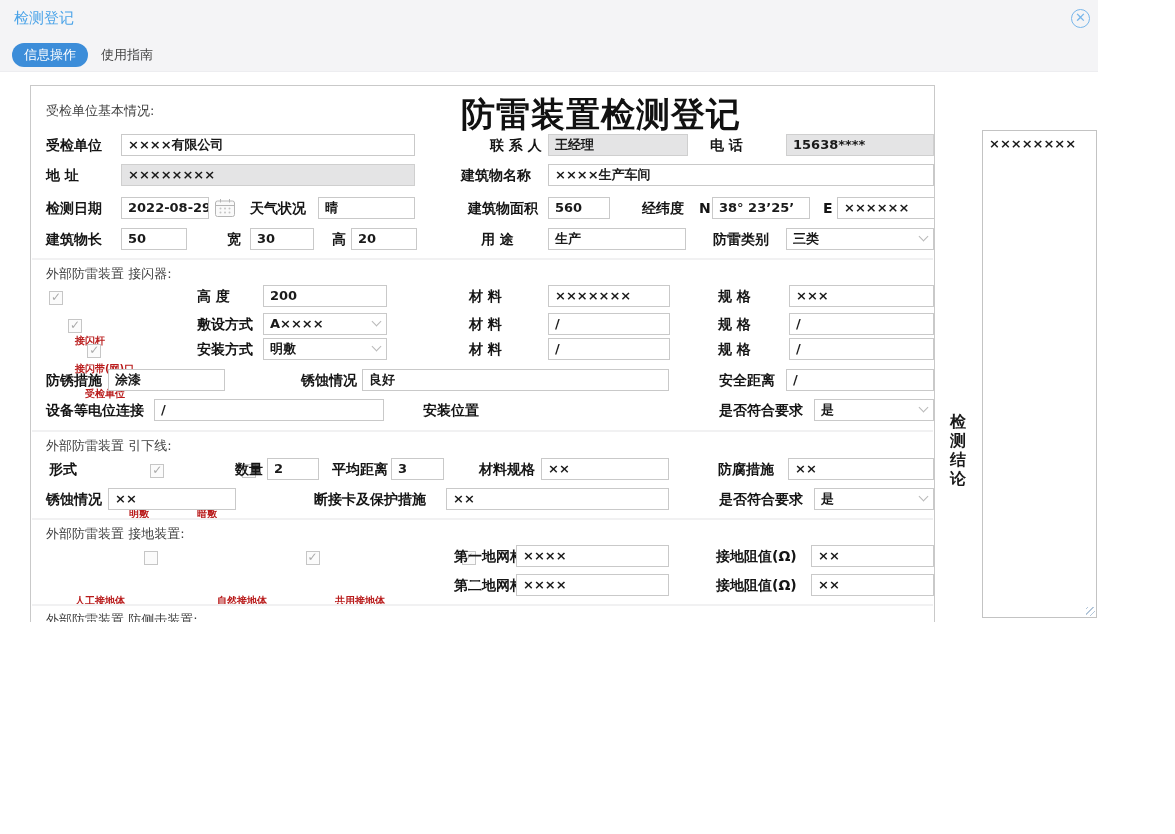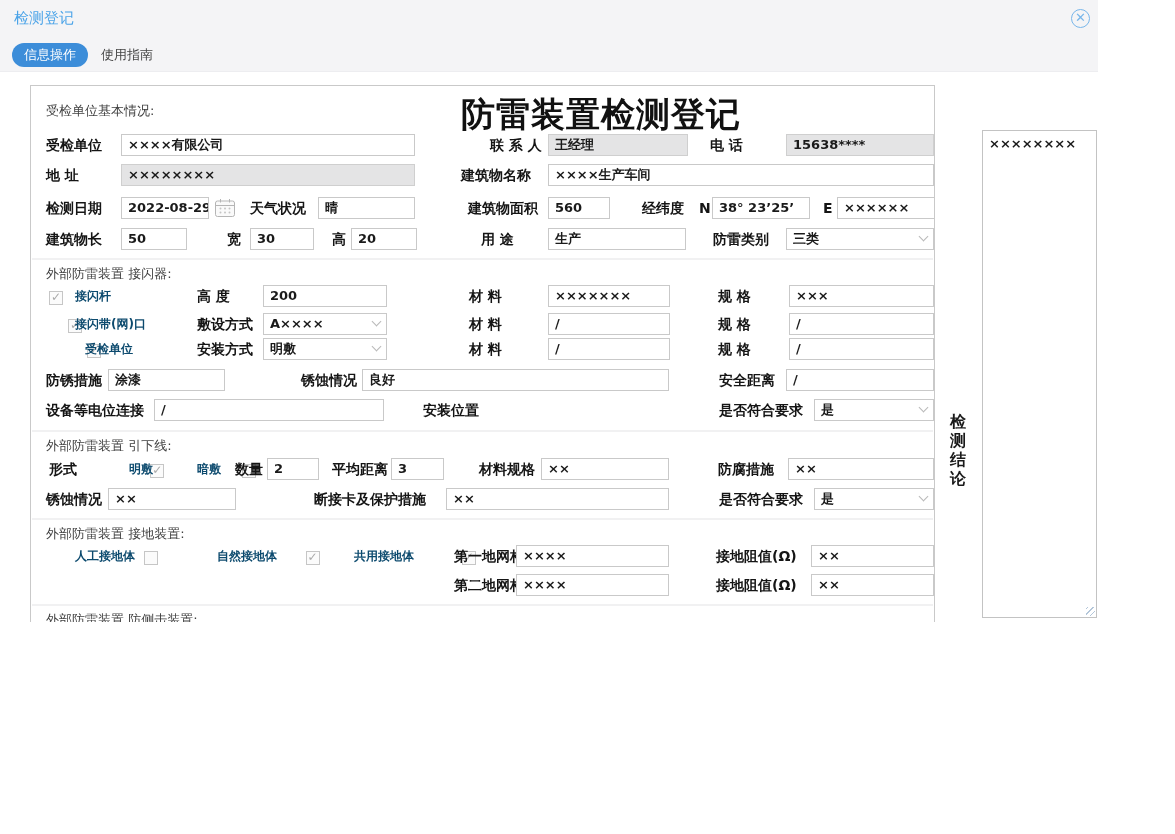--- a/index.html
+++ b/index.html
@@ -18,21 +18,21 @@
   .sec { font-size:13px; color:#3f3f3f; white-space:nowrap; }
   .lbl { font-size:14px; font-weight:bold; color:#151515; white-space:nowrap; }
   .inp { height:22px; border:1px solid #c9c9c9; background:#fff; font-size:13px; font-weight:bold; color:#1a1a1a; line-height:20px; padding:0 6px; overflow:hidden; white-space:nowrap; }
   .inp.gray { background:#e4e4e5; border-color:#cfcfcf; }
   .sel { padding-right:18px; }
   .selval { display:inline-block; }
   .chev { position:absolute; right:5px; top:3px; width:8px; height:8px; }
   .chev::after { content:""; position:absolute; left:0; top:1px; width:6px; height:6px; border-right:1px solid #b9b9b9; border-bottom:1px solid #b9b9b9; transform:rotate(45deg); }
   .cb { width:14px; height:14px; border:1px solid #c6c6c6; background:#fbfbfb; display:inline-block; position:relative; }
   .cb.checked::after { content:"✓"; position:absolute; left:1px; top:-2px; font-size:12px; font-weight:bold; color:#a9a9a9; }
-  .cblbl { font-size:12px; font-weight:bold; color:#0c4a6e; white-space:nowrap; }
+  .cblbl { font-size:10px; font-weight:bold; color:#b91c1c; white-space:nowrap;margin-top:46px; }
   .hr { left:1px; right:1px; height:2px; background:#f1f1f2; }
   .vlabel { width:20px; font-size:16px; font-weight:bold; color:#1a1a1a; line-height:19px; word-break:break-all; text-align:center; }
   .result-box { border:1px solid #c3c3c3; background:#fff; }
   .result-text { padding:5px 6px; font-size:13px; font-weight:bold; color:#1a1a1a; white-space:nowrap; overflow:hidden; }
   .resize-handle { position:absolute; right:1px; bottom:1px; width:9px; height:9px;
     background:repeating-linear-gradient(-45deg, transparent 0 3px, #b3c6d9 3px 4px); }
   .cal { width:22px; height:20px; display:inline-block; }
 </style>
 </head>
 <body>
@@ -179,21 +179,21 @@
 
       <div class="abs hr" style="top:432px"></div>
       <div class="abs sec" style="left:15px;top:439px">外部防雷装置 接地装置:</div>
 
       
       <span class="abs cb" style="left:18px;top:464px"></span>
       <span class="abs cblbl" style="left:44px;top:462px">人工接地体</span>
       <span class="abs cb checked" style="left:160px;top:464px"></span>
       <span class="abs cblbl" style="left:186px;top:462px">自然接地体</span>
       <span class="abs cb checked" style="left:297px;top:464px"></span>
-      <span class="abs cblbl" style="left:323px;top:462px">共用接地体</span>
+      <span class="abs cblbl" style="left:304px;top:462px">共用接地体</span>
       <span class="abs lbl" style="left:423px;top:462px">第一地网构成</span>
       <span class="abs inp" style="left:485px;top:459px;width:153px">××××</span>
       <span class="abs lbl" style="left:685px;top:462px">接地阻值(Ω)</span>
       <span class="abs inp" style="left:780px;top:459px;width:123px">××</span>
 
       
       <span class="abs lbl" style="left:423px;top:491px">第二地网构成</span>
       <span class="abs inp" style="left:485px;top:488px;width:153px">××××</span>
       <span class="abs lbl" style="left:685px;top:491px">接地阻值(Ω)</span>
       <span class="abs inp" style="left:780px;top:488px;width:123px">××</span>

